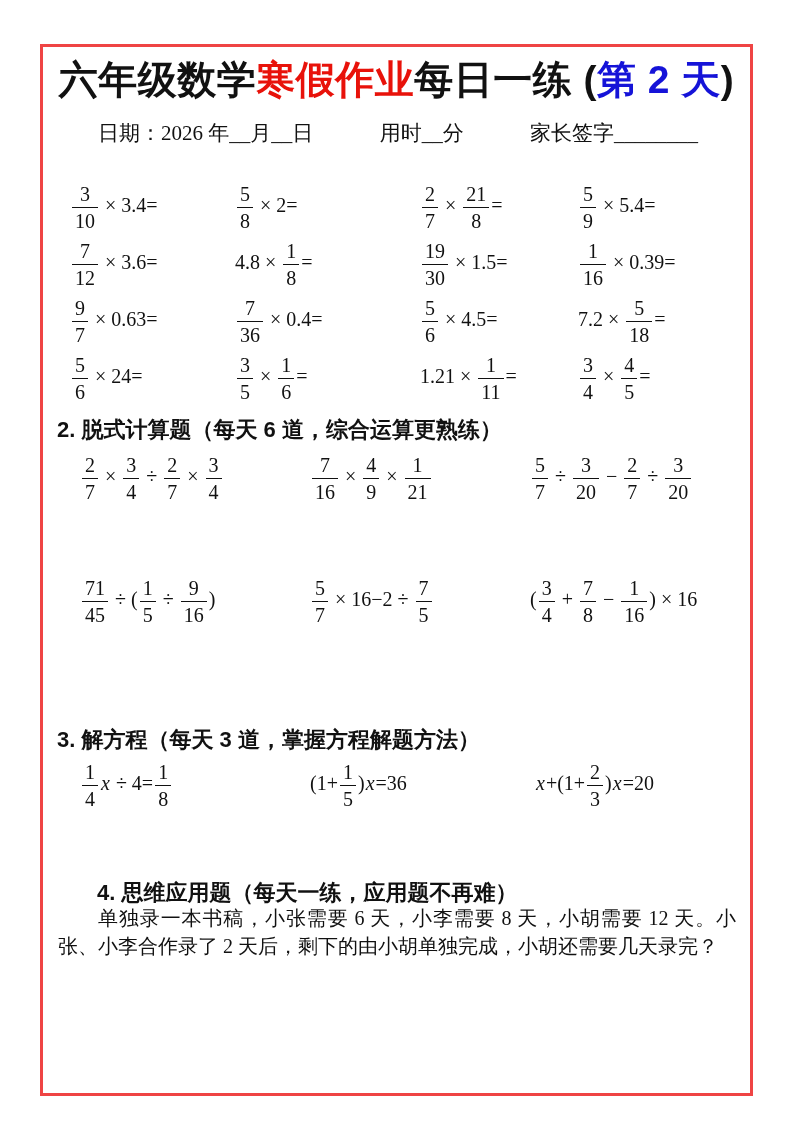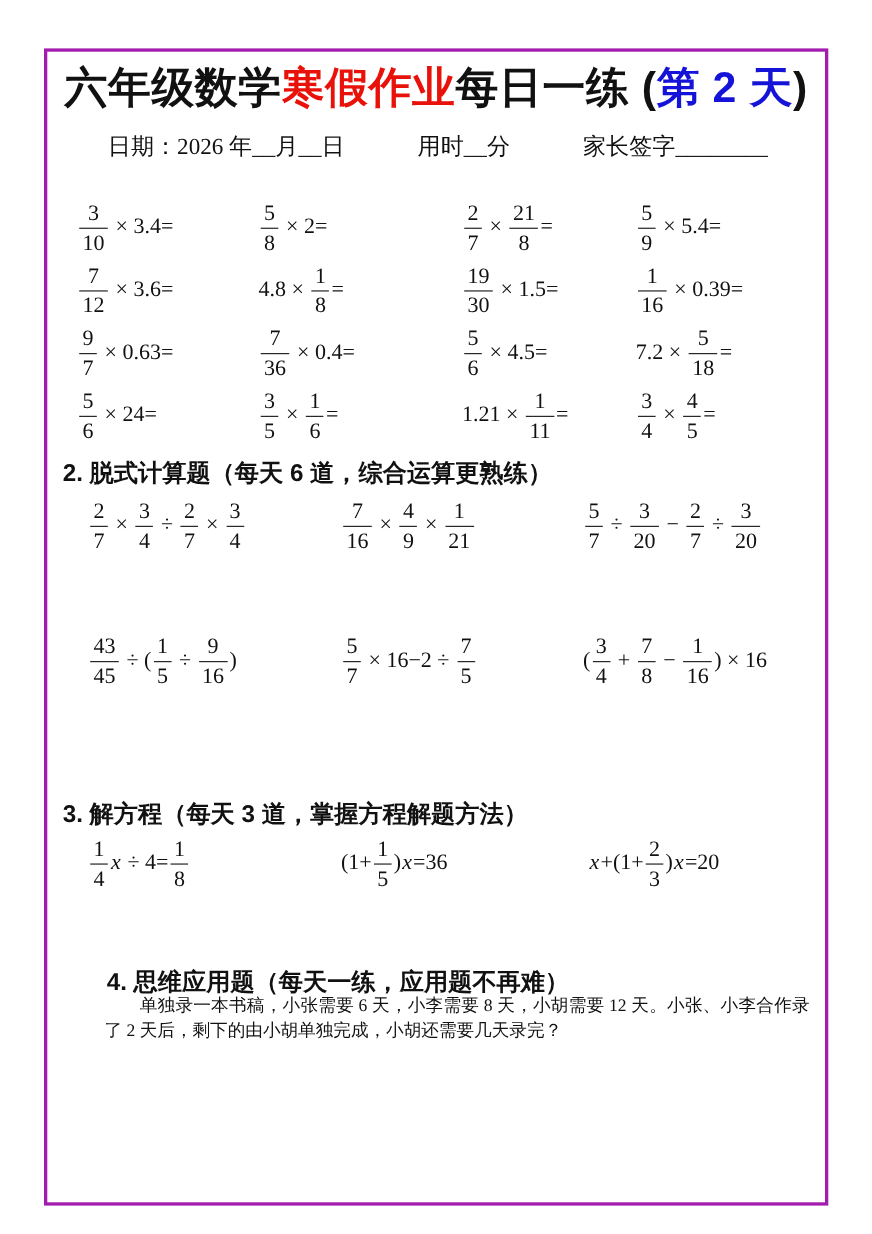--- a/index.html
+++ b/index.html
@@ -10,21 +10,21 @@
     height: 1122px;
     font-family: "Liberation Serif", serif;
     color: #111111;
   }
   .sheet {
     position: absolute;
     left: 40px;
     top: 44px;
     width: 707px;
     height: 1046px;
-    border: 3px solid #a21caf;
+    border: 3px solid #ef4444;
     background: #ffffff;
     box-sizing: content-box;
   }
   .title {
     position: absolute;
     top: 6px;
     left: 0;
     right: 0;
     text-align: center;
     font-family: "Liberation Sans", sans-serif;
@@ -77,25 +77,24 @@
     line-height: 1.0;
   }
   .fr .n { display: block; padding: 1px 3px 3px; }
   .fr .d { display: block; border-top: 1.7px solid #111; padding: 3px 3px 1px; }
 
   .para {
     position: absolute;
     top: 857px;
     left: 15px;
     right: 14px;
-    font-size: 16px;
+    font-size: 20px;
     line-height: 1.42;
     text-indent: 2em;
     text-align: justify;
-    margin-left: 37px;
   }
 </style>
 </head>
 <body>
 
 <div class="sheet">
 
   <div class="title">
     <span>六年级数学</span><span style="color: rgb(232, 18, 10);">寒假作业</span><span>每日一练 (</span><span style="color: rgb(21, 19, 216);">第 2 天</span><span>)</span>
   </div>
@@ -164,21 +163,21 @@
       </div>
     <div class="cell">
         <span class="expr"><span class="fr"><span class="n">7</span><span class="d">16</span></span> × <span class="fr"><span class="n">4</span><span class="d">9</span></span> × <span class="fr"><span class="n">1</span><span class="d">21</span></span></span>
       </div>
     <div class="cell">
         <span class="expr"><span class="fr"><span class="n">5</span><span class="d">7</span></span> ÷ <span class="fr"><span class="n">3</span><span class="d">20</span></span> − <span class="fr"><span class="n">2</span><span class="d">7</span></span> ÷ <span class="fr"><span class="n">3</span><span class="d">20</span></span></span>
       </div>
   </div>
   <div class="grid grid2b">
     <div class="cell">
-        <span class="expr"><span class="fr"><span class="n">43</span><span class="d">45</span></span> ÷ (<span class="fr"><span class="n">1</span><span class="d">5</span></span> ÷ <span class="fr"><span class="n">9</span><span class="d">16</span></span>)</span>
+        <span class="expr"><span class="fr"><span class="n">71</span><span class="d">45</span></span> ÷ (<span class="fr"><span class="n">1</span><span class="d">5</span></span> ÷ <span class="fr"><span class="n">9</span><span class="d">16</span></span>)</span>
       </div>
     <div class="cell">
         <span class="expr"><span class="fr"><span class="n">5</span><span class="d">7</span></span> × 16−2 ÷ <span class="fr"><span class="n">7</span><span class="d">5</span></span></span>
       </div>
     <div class="cell">
         <span class="expr">(<span class="fr"><span class="n">3</span><span class="d">4</span></span> + <span class="fr"><span class="n">7</span><span class="d">8</span></span> − <span class="fr"><span class="n">1</span><span class="d">16</span></span>) × 16</span>
       </div>
   </div>
 
   <div class="sec-h h3">3. 解方程（每天 3 道，掌握方程解题方法）</div>

